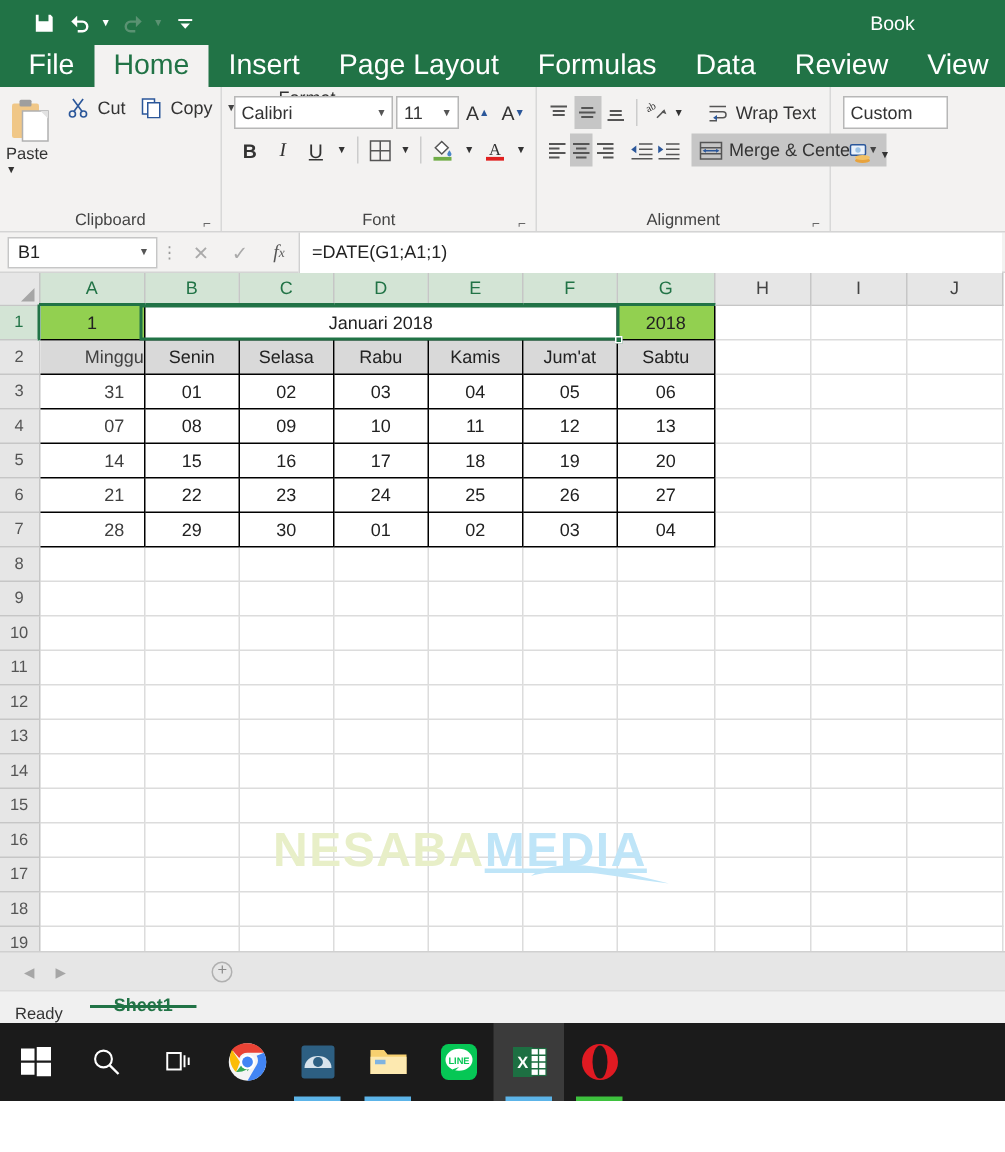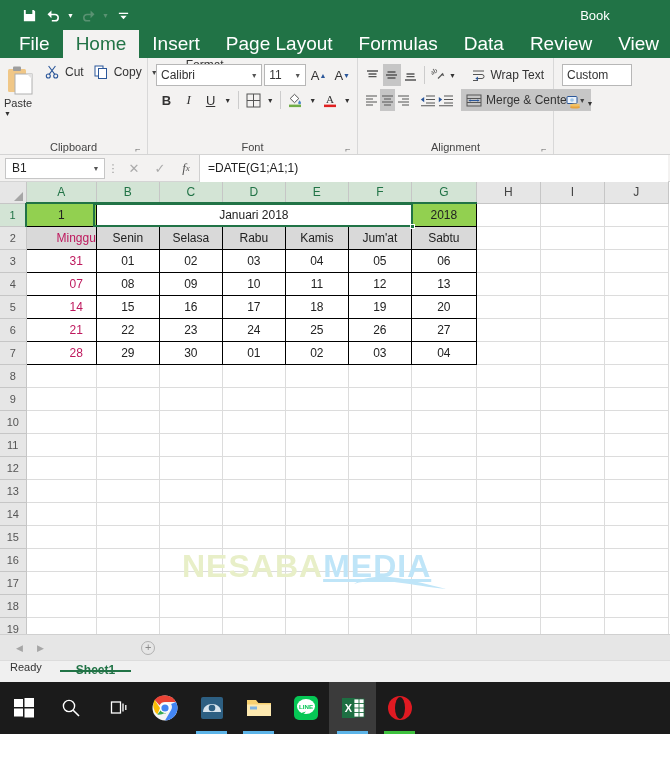--- a/index.html
+++ b/index.html
@@ -218,21 +218,21 @@
   .cell {
     height: 23px; font-size: 12px; color: #222;
     text-align: center; line-height: 22px;
     border-right: 1px solid #dcdcdc; border-bottom: 1px solid #dcdcdc;
     background: #fff;
     overflow: hidden; white-space: nowrap;
   }
   .cell.bx { border: 1px solid #000; }
   .cell.green { background: #92d050; }
   .cell.hdr { background: #d9d9d9; }
-  .cell.red { color: #be185d; padding-left: 30px; }
+  .cell.red { color: #404040; padding-left: 30px; }
 
   
   .sel-box {
     position: absolute;
     border: 2px solid #217346;
     pointer-events: none;
     z-index: 5;
   }
   .sel-handle {
     position: absolute; width: 5px; height: 5px;
@@ -276,21 +276,21 @@
   .add-circle {
     width: 14px; height: 14px; border: 1px solid #b0b0b0; border-radius: 50%;
     display: flex; align-items: center; justify-content: center;
     font-size: 11px; line-height: 1; color: #8a8a8a;
   }
 
   
   .status-bar {
     height: 22px; background: #f0f0f0;
     border-top: 1px solid #dcdcdc;
-    display: flex; align-items: flex-start;
+    display: flex; align-items: flex-end;
     padding-left: 10px;
     font-size: 11px; color: #333;
   }
 
   
   .taskbar {
     height: 52px; background: #1b1b1b;
     display: flex; align-items: center;
   }
   .tb-item {

